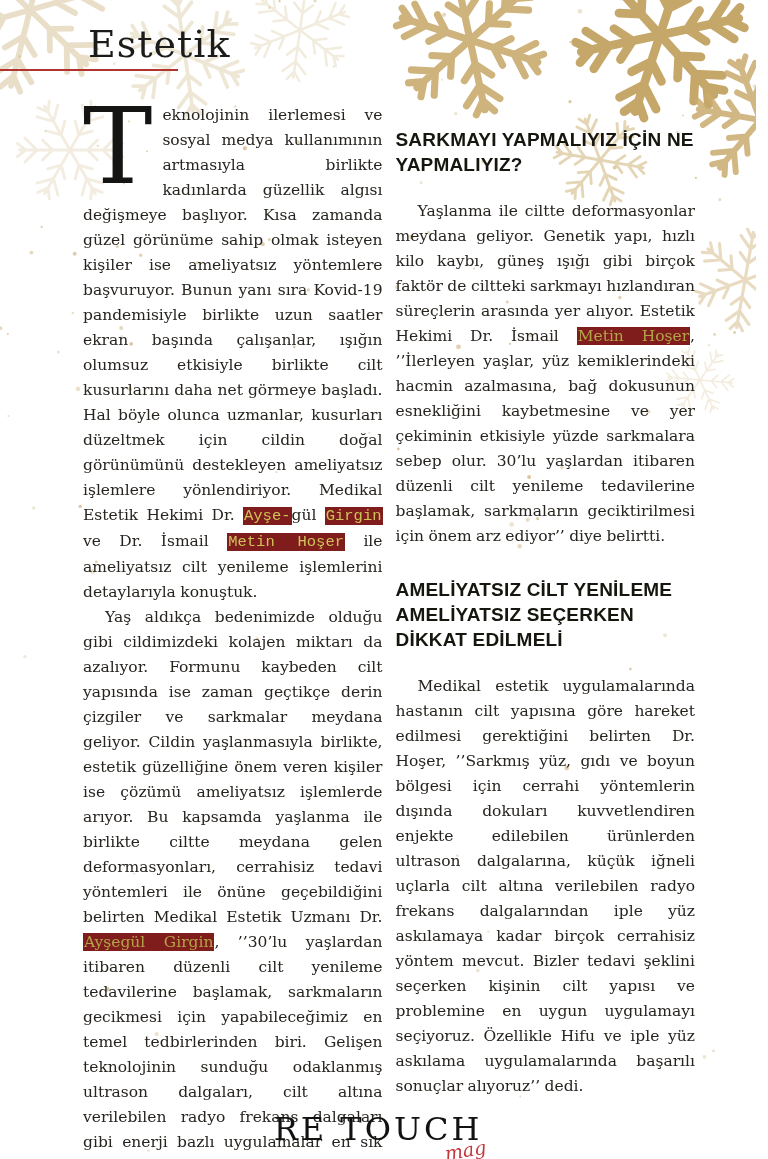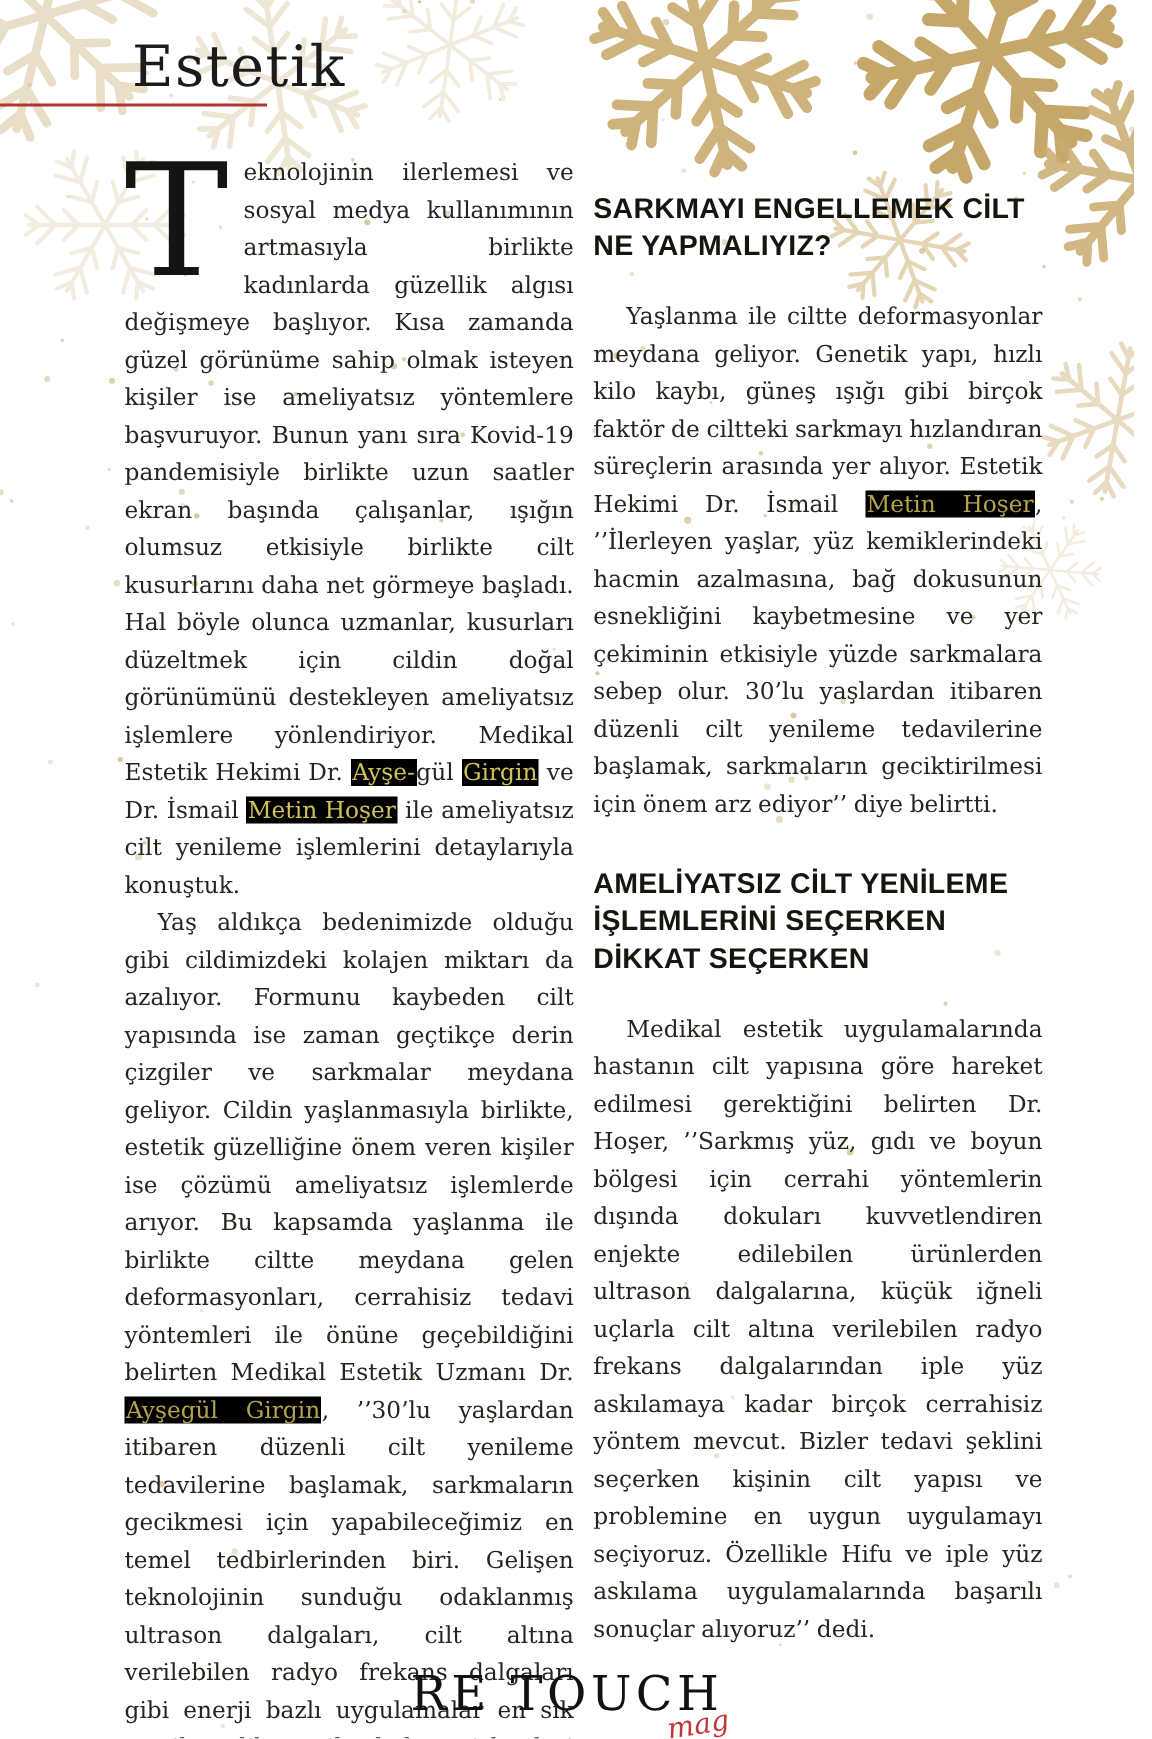--- a/index.html
+++ b/index.html
@@ -36,25 +36,25 @@
   p.body + p.body{text-indent:22px;}
   p.indent{text-indent:22px;}
   .dropcap{
     float:left;
     font-size:104px;line-height:0.82;
     padding:2px 10px 0 0;
     color:#141412;
     font-family:"DejaVu Serif", serif;
   }
   .hl{
-    background:#000000;
+    background:#7f1d1d;
     color:#b3a349;
     padding:0 1px;
   }
-  .hl-light{color:#cfc258;}
+  .hl-light{color:#cfc258;font-family:Liberation Mono, monospace;}
   h2.subhead{
     font-family:"Liberation Sans","DejaVu Sans",sans-serif;
     font-weight:bold;
     font-size:19px;line-height:25px;letter-spacing:0.2px;
     color:#16160f;
     margin:24px 0 22px 0;
     text-align:left;
   }
   h2.subhead.second{margin-top:28px;}
   
@@ -220,23 +220,23 @@
 
   <div class="section-title">Estetik</div>
   <div class="section-rule"></div>
 
   <div class="columns">
     <div class="col">
       <p class="body"><span class="dropcap">T</span><span>eknolojinin ilerlemesi ve sosyal medya kullanımının artmasıyla birlikte kadınlarda güzellik algısı değişmeye başlıyor. Kısa zamanda güzel görünüme sahip olmak isteyen kişiler ise ameliyatsız yöntemlere başvuruyor. Bunun yanı sıra Kovid-19 pandemisiyle birlikte uzun saatler ekran başında çalışanlar, ışığın olumsuz etkisiyle birlikte cilt kusurlarını daha net görmeye başladı. Hal böyle olunca uzmanlar, kusurları düzeltmek için cildin doğal görünümünü destekleyen ameliyatsız işlemlere yönlendiriyor. Medikal Estetik Hekimi Dr. </span><span class="hl hl-light">Ayşe-</span><span>gül </span><span class="hl hl-light">Girgin</span><span> ve Dr. İsmail </span><span class="hl hl-light">Metin Hoşer</span><span> ile ameliyatsız cilt yenileme işlemlerini detaylarıyla konuştuk.</span></p>
       <p class="body"><span>Yaş aldıkça bedenimizde olduğu gibi cildimizdeki kolajen miktarı da azalıyor. Formunu kaybeden cilt yapısında ise zaman geçtikçe derin çizgiler ve sarkmalar meydana geliyor. Cildin yaşlanmasıyla birlikte, estetik güzelliğine önem veren kişiler ise çözümü ameliyatsız işlemlerde arıyor. Bu kapsamda yaşlanma ile birlikte ciltte meydana gelen deformasyonları, cerrahisiz tedavi yöntemleri ile önüne geçebildiğini belirten Medikal Estetik Uzmanı Dr. </span><span class="hl">Ayşegül Girgin</span><span>, ’’30’lu yaşlardan itibaren düzenli cilt yenileme tedavilerine başlamak, sarkmaların gecikmesi için yapabileceğimiz en temel tedbirlerinden biri. Gelişen teknolojinin sunduğu odaklanmış ultrason dalgaları, cilt altına verilebilen radyo frekans dalgaları gibi enerji bazlı uygulamalar en sık tercih edilen cilt bakım işlemleri arasında yer alıyor. Özellikle en yü-</span></p>
     </div>
     <div class="col">
-      <h2 class="subhead">SARKMAYI ENGELLEMEK CİLT NE YAPMALIYIZ?</h2>
+      <h2 class="subhead">SARKMAYI YAPMALIYIZ İÇİN NE YAPMALIYIZ?</h2>
       <p class="body indent"><span>Yaşlanma ile ciltte deformasyonlar meydana geliyor. Genetik yapı, hızlı kilo kaybı, güneş ışığı gibi birçok faktör de ciltteki sarkmayı hızlandıran süreçlerin arasında yer alıyor. Estetik Hekimi Dr. İsmail </span><span class="hl">Metin Hoşer</span><span>, ’’İlerleyen yaşlar, yüz kemiklerindeki hacmin azalmasına, bağ dokusunun esnekliğini kaybetmesine ve yer çekiminin etkisiyle yüzde sarkmalara sebep olur. 30’lu yaşlardan itibaren düzenli cilt yenileme tedavilerine başlamak, sarkmaların geciktirilmesi için önem arz ediyor’’ diye belirtti.</span></p>
-      <h2 class="subhead second">AMELİYATSIZ CİLT YENİLEME İŞLEMLERİNİ SEÇERKEN DİKKAT SEÇERKEN</h2>
+      <h2 class="subhead second">AMELİYATSIZ CİLT YENİLEME AMELİYATSIZ SEÇERKEN DİKKAT EDİLMELİ</h2>
       <p class="body indent">Medikal estetik uygulamalarında hastanın cilt yapısına göre hareket edilmesi gerektiğini belirten Dr. Hoşer, ’’Sarkmış yüz, gıdı ve boyun bölgesi için cerrahi yöntemlerin dışında dokuları kuvvetlendiren enjekte edilebilen ürünlerden ultrason dalgalarına, küçük iğneli uçlarla cilt altına verilebilen radyo frekans dalgalarından iple yüz askılamaya kadar birçok cerrahisiz yöntem mevcut. Bizler tedavi şeklini seçerken kişinin cilt yapısı ve problemine en uygun uygulamayı seçiyoruz. Özellikle Hifu ve iple yüz askılama uygulamalarında başarılı sonuçlar alıyoruz’’ dedi.</p>
     </div>
   </div>
 
   <div class="footer-logo">
     <span class="logo-main">RE TOUCH</span>
     <span class="logo-script">mag</span>
   </div>
 
 </div>

